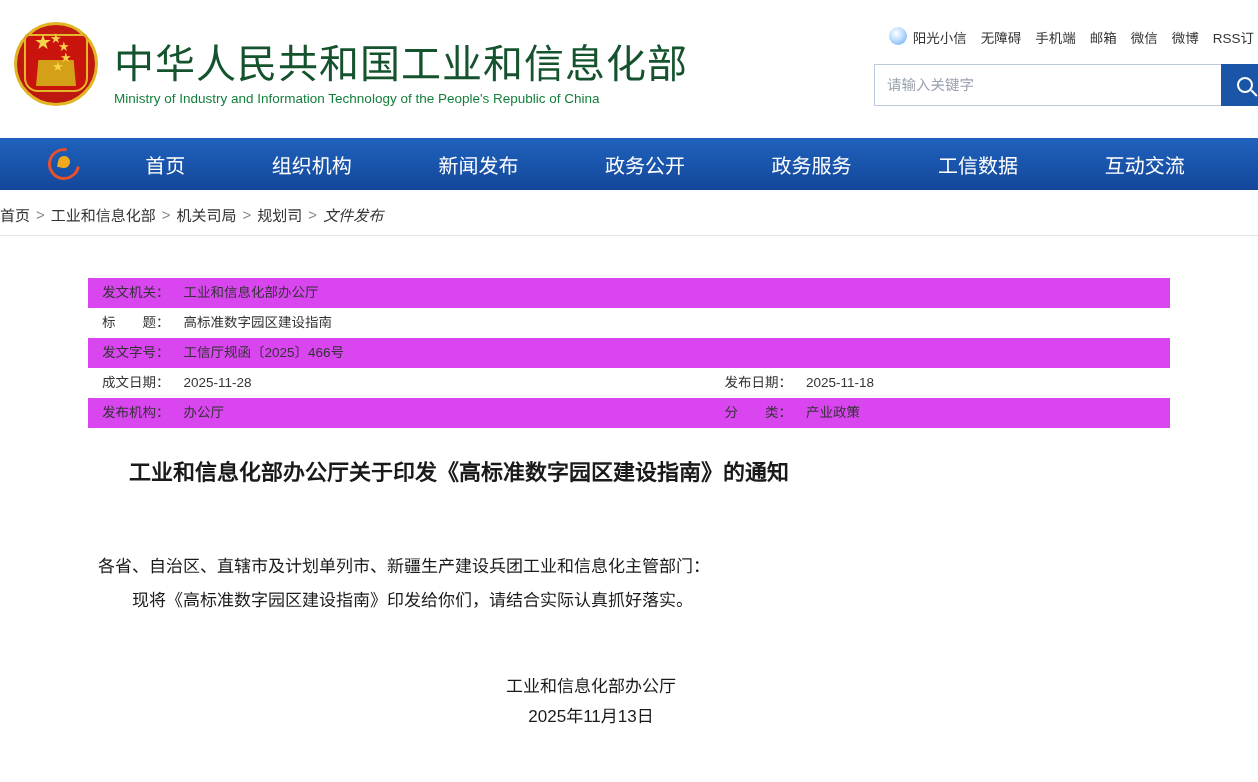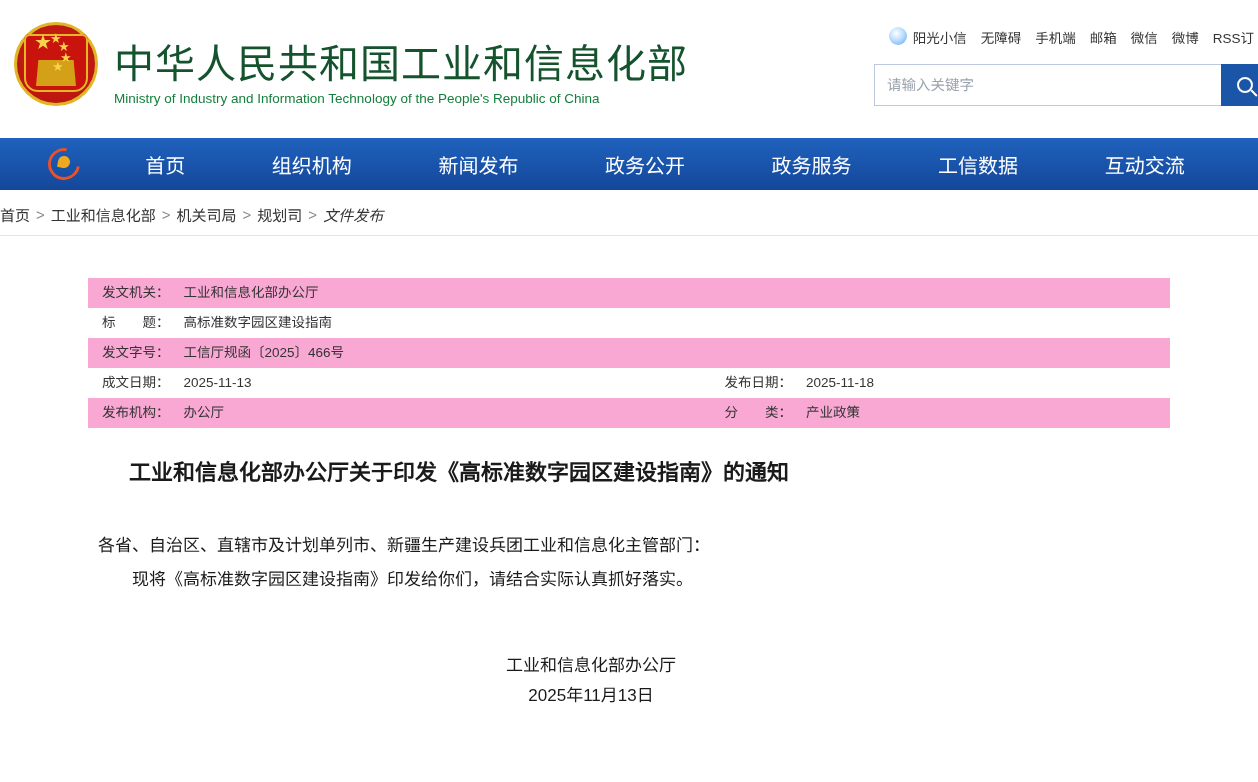--- a/index.html
+++ b/index.html
@@ -224,21 +224,21 @@
     padding: 0 78px;
   }
   .meta-table {
     width: 1082px;
     margin: 42px auto 0 auto;
     border-collapse: collapse;
     font-size: 13.5px;
     color: #333333;
   }
   .meta-table tr { height: 30px; }
-  .meta-table tr.alt td { background: #f9a8d4; }
+  .meta-table tr.alt td { background: #d946ef; }
   .meta-table td {
     padding: 4px 0 4px 14px;
     vertical-align: middle;
     line-height: 22px;
   }
   .meta-label {
     width: 78px;
     white-space: nowrap;
     color: #333;
   }
@@ -249,21 +249,21 @@
     margin: 28px auto 0 auto;
     text-align: left;
     font-size: 22px;
     font-weight: bold;
     color: #1a1a1a;
     line-height: 34px;
     width: 1000px;
   }
 
   .doc-body {
-    margin-top: 39px;
+    margin-top: 60px;
     font-size: 17px;
     color: #1a1a1a;
     line-height: 34px;
     padding: 0 20px;
   }
   .doc-body p { margin: 0; }
   .indent { text-indent: 34px; }
 
   .signature {
     margin-top: 54px;
@@ -357,21 +357,21 @@
     <tr>
       <td class="meta-label">标　　题：</td>
       <td class="meta-value" colspan="3">高标准数字园区建设指南</td>
     </tr>
     <tr class="alt">
       <td class="meta-label">发文字号：</td>
       <td class="meta-value" colspan="3">工信厅规函〔2025〕466号</td>
     </tr>
     <tr>
       <td class="meta-label">成文日期：</td>
-      <td class="meta-value col-left">2025-11-13</td>
+      <td class="meta-value col-left">2025-11-28</td>
       <td class="meta-label">发布日期：</td>
       <td class="meta-value">2025-11-18</td>
     </tr>
     <tr class="alt">
       <td class="meta-label">发布机构：</td>
       <td class="meta-value col-left">办公厅</td>
       <td class="meta-label">分　　类：</td>
       <td class="meta-value">产业政策</td>
     </tr>
   </tbody>

